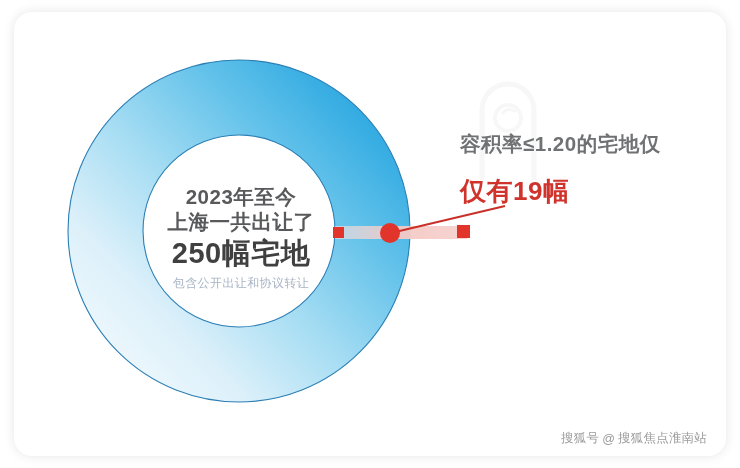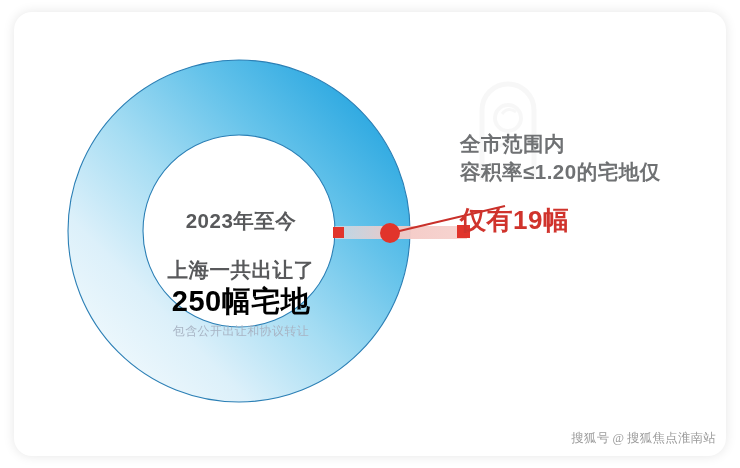--- a/index.html
+++ b/index.html
@@ -53,24 +53,23 @@
     text-align: center;
     pointer-events: none;
   }
   .center-line {
     color: #58595B;
     font-size: 20.5px;
     font-weight: 700;
     line-height: 1.22;
     letter-spacing: 0.5px;
     white-space: nowrap;
-    margin-top: 24px;
   }
   #center-highlight {
-    color: #000000;
+    color: #404040;
     font-size: 29px;
     font-weight: 800;
     line-height: 1.18;
     letter-spacing: 0.5px;
     margin-top: 2px;
     white-space: nowrap;
   }
   #center-note {
     color: #A8B4C4;
     font-size: 12px;
@@ -113,30 +112,29 @@
     font-size: 26px;
     font-weight: 800;
     line-height: 1.32;
     letter-spacing: 0.5px;
     white-space: nowrap;
   }
 
   
   #source-watermark {
     position: absolute;
-    right: 10px;
+    right: 19px;
     bottom: 9px;
     display: flex;
     align-items: center;
     gap: 3px;
     color: #9A9A9A;
     font-size: 12.5px;
     letter-spacing: 0.2px;
     white-space: nowrap;
-    font-family: Liberation Serif, serif;
   }
   #source-watermark .wm-at { color: #9A9A9A; }
 </style>
 </head>
 <body>
 
 <div id="infographic-card">
 
   <div class="ghost" style="left:458px; top:62px; width:72px; height:108px;">
     <svg width="72" height="108" viewBox="0 0 72 108">
@@ -204,21 +202,20 @@
 
       <rect x="128" y="25" width="13" height="13" fill="#E1342B"></rect>
 
       <line x1="62" y1="33" x2="176" y2="6" stroke="#C9302A" stroke-width="2"></line>
 
       <circle cx="61" cy="33" r="10" fill="#E1342B"></circle>
     </svg>
   </div>
 
   <div id="annotation-block">
-    <div class="annot-gray">全市范围内</div>
     <div class="annot-gray">容积率≤1.20的宅地仅</div>
     <div id="annotation-red">
       <div class="annot-red">仅有19幅</div>
     </div>
   </div>
 
   <div id="source-watermark">
     <span>搜狐号</span>
     <span class="wm-at">@</span>
     <span>搜狐焦点淮南站</span>

